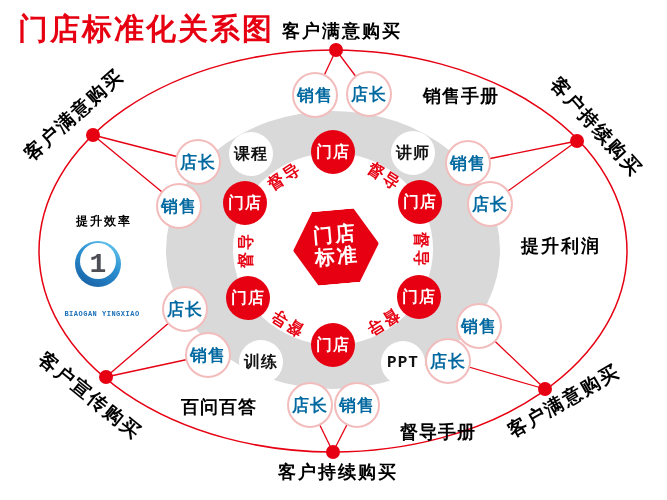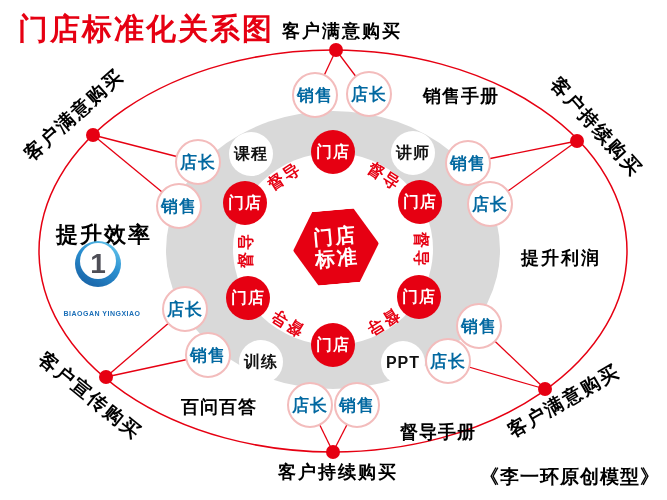--- a/index.html
+++ b/index.html
@@ -1,18 +1,18 @@
 <!DOCTYPE html>
 <html><head>
 <meta charset="utf-8">
 <style>
   html,body{margin:0;padding:0;background:#fff;}
   #stage{
     position:relative;width:667px;height:500px;background:#ffffff;overflow:hidden;
-    font-family:Liberation Sans, sans-serif;
+    font-family:Liberation Mono, monospace;
   }
   #wires{position:absolute;left:0;top:0;z-index:1;}
   .node{
     position:absolute;border-radius:50%;display:flex;align-items:center;justify-content:center;
     font-weight:bold;z-index:3;white-space:nowrap;box-sizing:border-box;
   }
   .role{width:46px;height:46px;background:#fff;border:2px solid #f3bcbc;color:#0369a1;font-size:17px;letter-spacing:1px;}
   .res{width:44px;height:44px;background:#fff;color:#111;font-size:16px;letter-spacing:1px;}
   .store{width:44px;height:44px;background:#e60012;color:#fff;font-size:16px;letter-spacing:1px;}
   .sup{position:absolute;color:#e60012;font-weight:bold;font-size:16px;z-index:3;white-space:nowrap;letter-spacing:2px;}
@@ -61,27 +61,26 @@
       <circle cx="336" cy="50" r="7"></circle>
       <circle cx="93" cy="135" r="7"></circle>
       <circle cx="577" cy="141" r="7"></circle>
       <circle cx="106" cy="377" r="7"></circle>
       <circle cx="333" cy="452" r="7"></circle>
       <circle cx="545" cy="389" r="7"></circle>
     </g>
   </svg>
 
   <div class="title">门店标准化关系图</div>
-  <div class="credit">《李一环原创模型》</div>
 
   <div class="diag" style="left:74px;top:115px;transform:translate(-50%,-50%) rotate(-42deg);">客户满意购买</div>
   <div class="diag" style="left:342px;top:31px;transform:translate(-50%,-50%);font-size:18px;">客户满意购买</div>
   <div class="diag" style="left:596px;top:127px;transform:translate(-50%,-50%) rotate(48deg);">客户持续购买</div>
-  <div class="diag" style="left:104px;top:235px;transform:translate(-50%,-50%);font-size:22px;">提升效率</div>
-  <div class="diag" style="left:561px;top:258px;transform:translate(-50%,-50%);font-size:18px;">提升利润</div>
+  <div class="diag" style="left:104px;top:221px;transform:translate(-50%,-50%);font-size:12px;">提升效率</div>
+  <div class="diag" style="left:561px;top:246px;transform:translate(-50%,-50%);font-size:18px;">提升利润</div>
   <div class="diag" style="left:90px;top:396px;transform:translate(-50%,-50%) rotate(39deg);">客户宣传购买</div>
   <div class="diag" style="left:338px;top:472px;transform:translate(-50%,-50%);font-size:18px;">客户持续购买</div>
   <div class="diag" style="left:564px;top:401px;transform:translate(-50%,-50%) rotate(-30deg);">客户满意购买</div>
 
   <div class="lbl" style="left:461px;top:96px;">销售手册</div>
   <div class="lbl" style="left:219px;top:407px;">百问百答</div>
   <div class="lbl" style="left:438px;top:408px;margin-top:24px;">督导手册</div>
 
   <div class="node role" style="left:292px;top:72px;">销售</div>
   <div class="node role" style="left:346px;top:71px;">店长</div>

